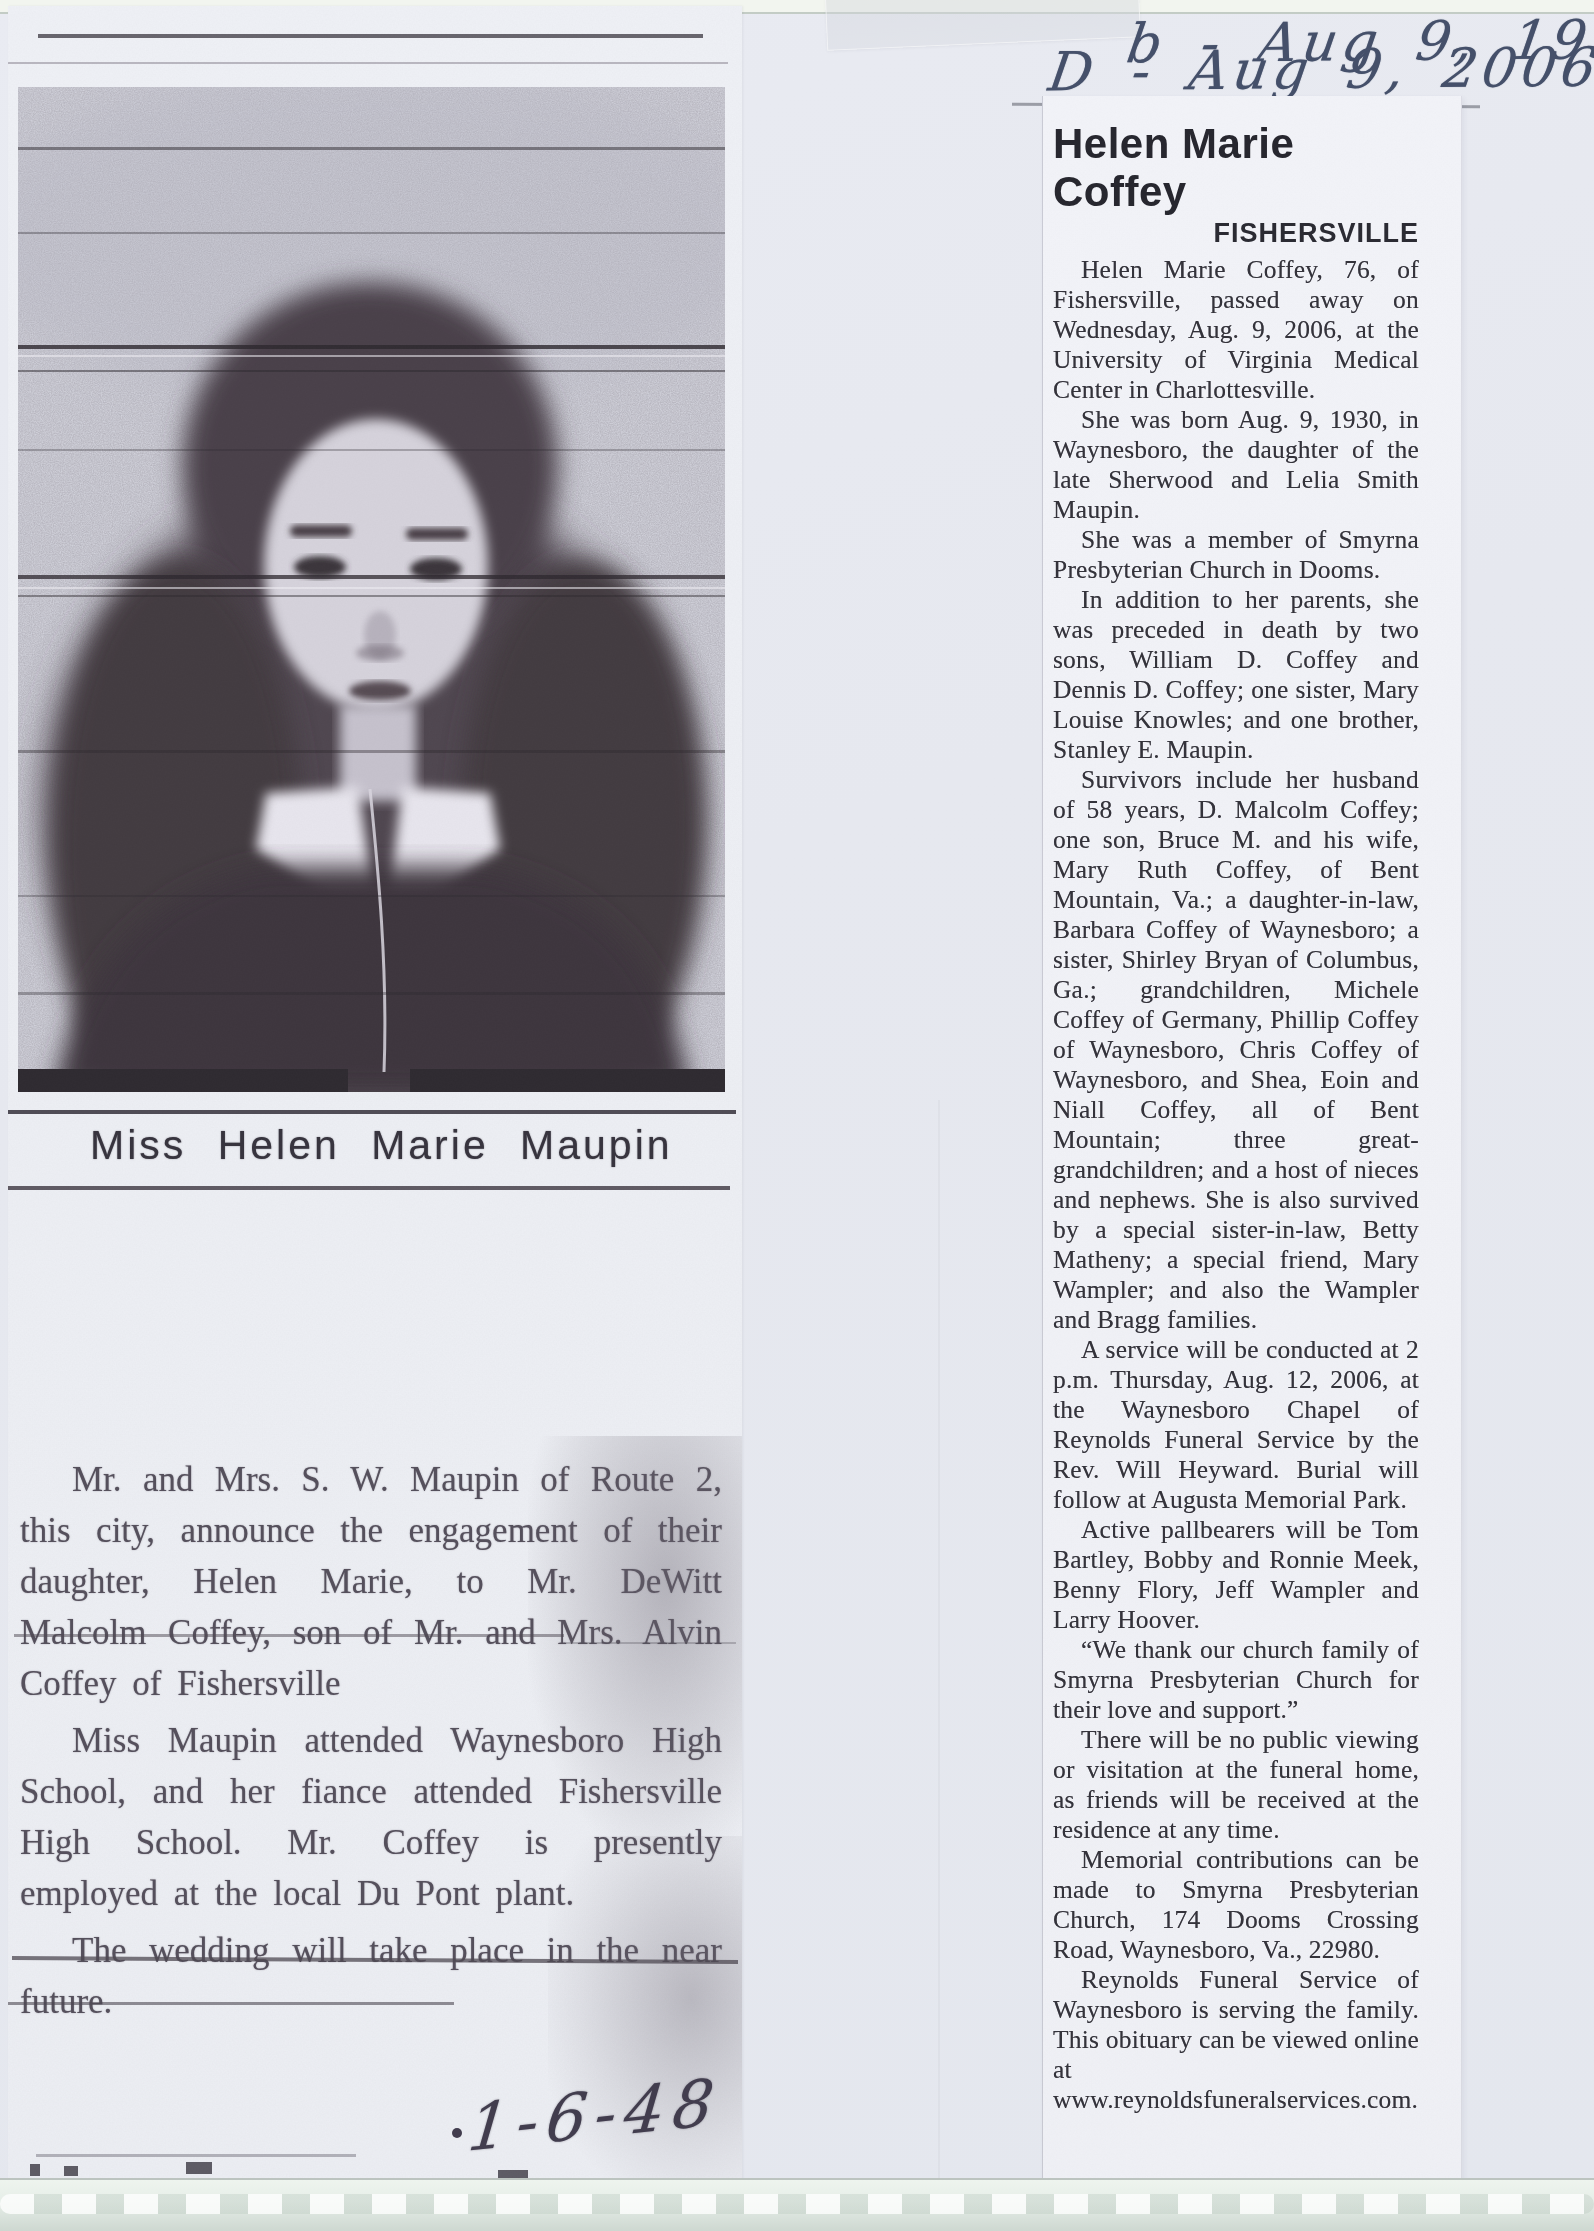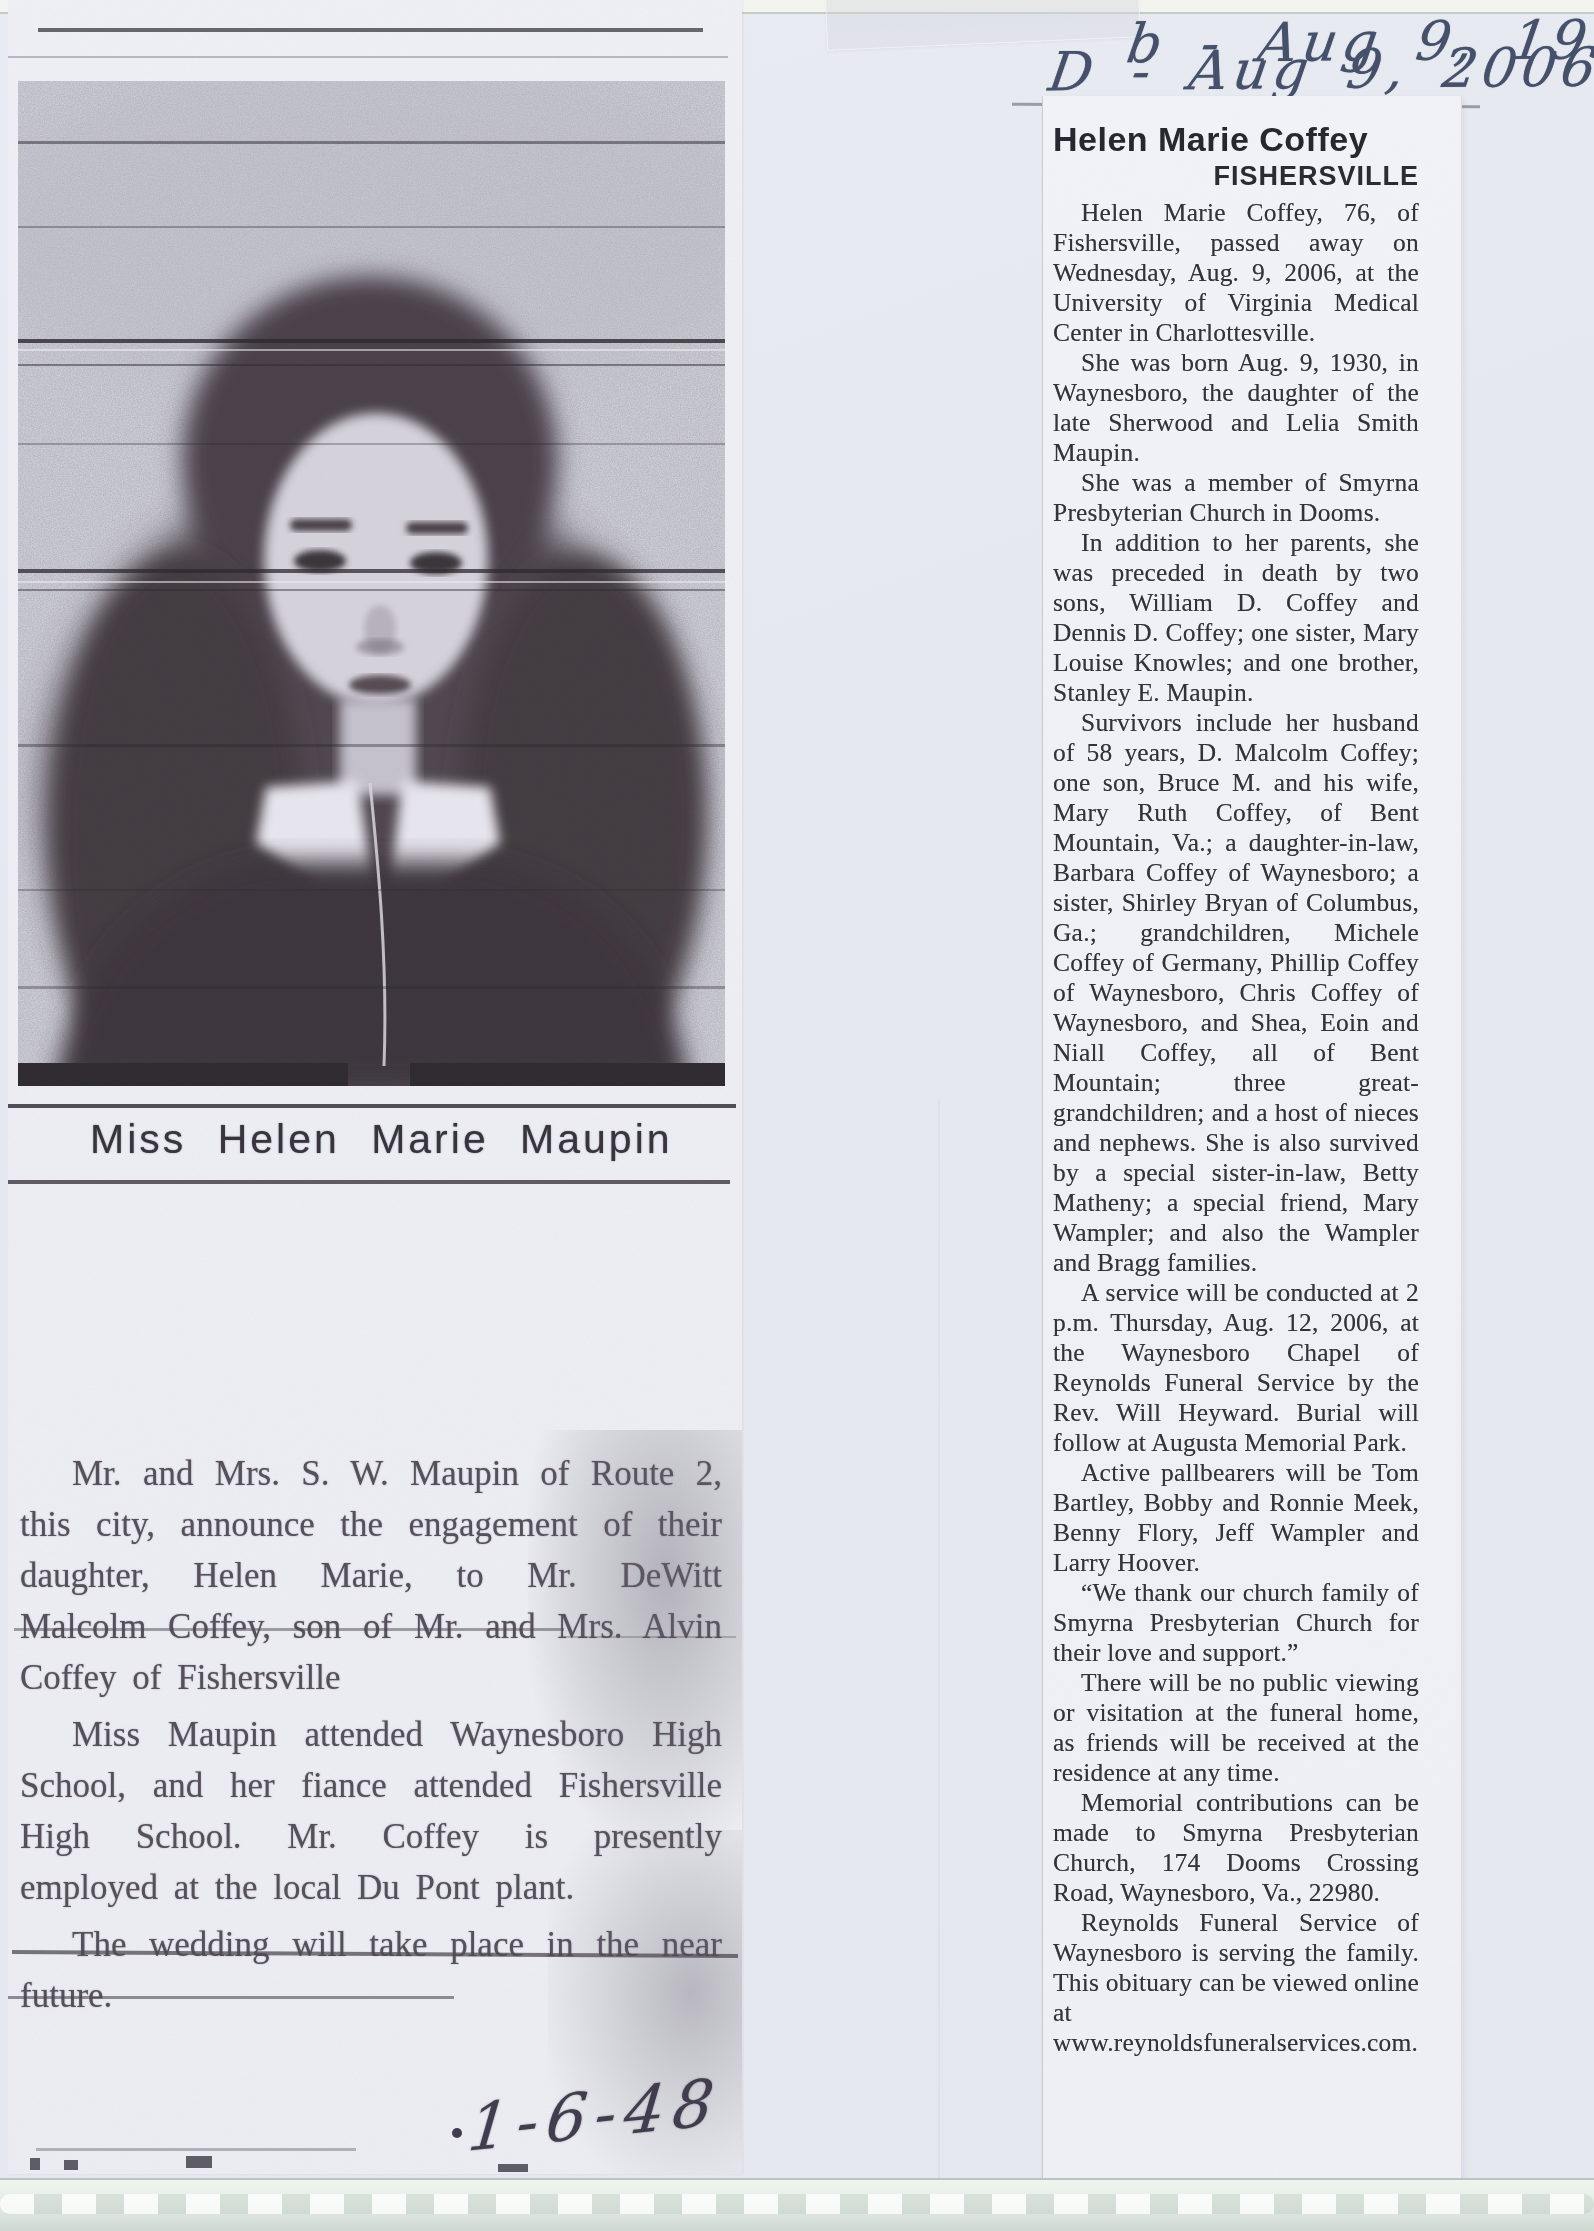--- a/index.html
+++ b/index.html
@@ -30,21 +30,21 @@
   .hand-birth{left:1128px;top:10px;font-size:54px;}
   .hand-death{left:1050px;top:38px;font-size:54px;}
   .pen-rule{left:1012px;top:104px;width:468px;height:3px;background:#878a94;transform:rotate(0.3deg);opacity:.8;}
   .hand-date{left:468px;top:2078px;font-size:64px;color:#423d4e;
     transform:rotate(-6deg) skewX(-12deg);letter-spacing:8px;
     text-shadow:0 0 2px rgba(66,61,78,0.5);}
   .hand-date-underline{left:586px;top:2186px;width:78px;height:5px;background:#4a4556;transform:rotate(-7deg);opacity:.85;}
   .hand-date-dot{left:452px;top:2128px;width:10px;height:10px;border-radius:50%;background:#423d4e;}
 
   
-  .clip-left{left:8px;top:0;width:734px;height:2174px;overflow:hidden;
+  .clip-left{left:8px;top:6px;width:734px;height:2174px;overflow:hidden;
     background:linear-gradient(180deg,#eff1f6 0%,#edeff4 55%,#eceef3 100%);
     box-shadow:1px 0 2px rgba(80,80,100,0.08);}
   .rule1{left:30px;top:28px;width:665px;height:4px;background:#45424b;opacity:.8;}
   .rule2{left:0px;top:56px;width:720px;height:2px;background:#77727e;opacity:.45;}
   .photo-wrap{left:10px;top:81px;width:707px;height:1005px;overflow:hidden;}
   .rule-caption-top{left:0px;top:1104px;width:728px;height:4px;background:#3d3a44;opacity:.9;}
   .caption{left:0px;top:1116px;width:730px;font-family:"Liberation Sans",sans-serif;
     font-size:41px;color:#36333d;letter-spacing:3px;word-spacing:17px;padding-left:82px;
     text-shadow:0 0 1.5px rgba(54,51,61,0.6);}
   .rule-caption-bottom{left:0px;top:1180px;width:722px;height:4px;background:#454049;opacity:.85;}
@@ -71,21 +71,21 @@
   .fg3{left:178px;top:2156px;width:26px;height:12px;}
   .fg4{left:490px;top:2164px;width:30px;height:8px;}
 
   
   .clip-obit{left:1042px;top:96px;width:420px;height:2089px;overflow:hidden;
     background:linear-gradient(180deg,#f2f3f8 0%,#f0f1f6 60%,#eff0f5 100%);
     border-left:1px solid rgba(110,110,130,0.3);border-right:1px solid rgba(140,140,160,0.22);
     box-shadow:2px 2px 5px rgba(70,70,95,0.07);
     padding:0;box-sizing:border-box;}
   .obit-inner{position:absolute;left:10px;top:24px;width:366px;}
-  .obit-title{font-family:"Liberation Sans",sans-serif;font-weight:bold;font-size:34px;
+  .obit-title{font-family:"Liberation Sans",sans-serif;font-weight:bold;font-size:42px;
     color:#26262e;letter-spacing:0.5px;margin:0;}
   .obit-dateline{font-family:"Liberation Sans",sans-serif;font-weight:bold;font-size:27px;
     color:#2a2a32;letter-spacing:1px;text-align:right;margin:2px 0 6px 0;}
   .obit-body{font-size:25.5px;line-height:30px;color:#33323a;text-align:justify;
     letter-spacing:0.2px;text-shadow:0 0 0.6px rgba(51,50,58,0.5);}
   .obit-body p{margin:0;text-indent:28px;}
   .noise-overlay{position:absolute;left:0;top:0;width:100%;height:100%;pointer-events:none;}
 </style>
 </head>
 <body>

